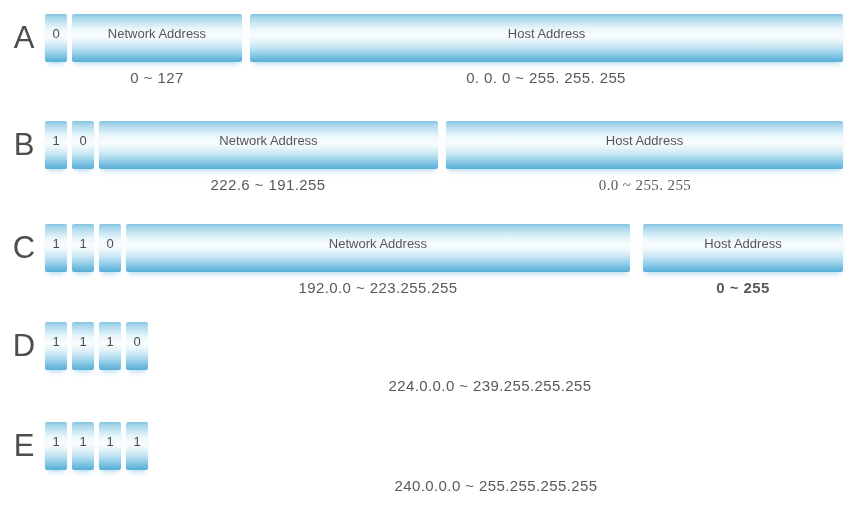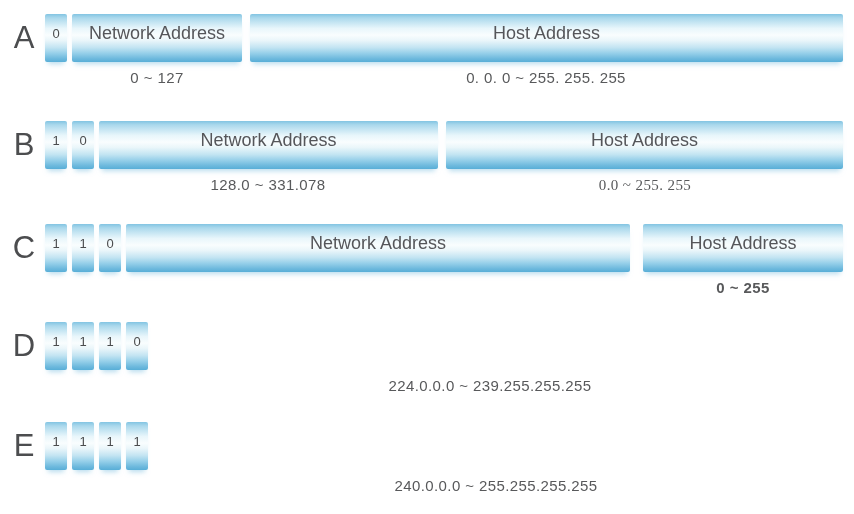--- a/index.html
+++ b/index.html
@@ -66,21 +66,21 @@
     padding-bottom: 9px;
   }
   .bit {
     width: 22px;
     margin-right: 5px;
     flex: 0 0 22px;
     font-size: 13px;
     color: #4b4c4e;
   }
   .seg {
-    font-size: 18px;
+    font-size: 13px;
     color: #55565a;
     white-space: nowrap;
   }
   .seg-a-0 { width: 170px; flex: 0 0 170px; margin-right: 8px; }
   .seg-b-0 { width: 339px; flex: 0 0 339px; margin-right: 8px; }
   .seg-c-0 { width: 504px; flex: 0 0 504px; margin-right: 13px; }
   .seg-fill { flex: 1 1 auto; }
   .seg-d { padding-right: 50px; }
 
   .range {
@@ -120,33 +120,34 @@
   </div>
 
   <div class="row row-b">
     <div class="letter">B</div>
     <div class="bar">
       <div class="cell bit">1</div>
       <div class="cell bit">0</div>
       <div class="cell seg seg-b-0">Network Address</div>
       <div class="cell seg seg-fill">Host Address</div>
     </div>
-    <div class="range r-b-0">128.0 ~ 331.078</div>
+    <div class="range r-b-0">222.6 ~ 191.255</div>
     <div class="range r-b-1">0.0 ~ 255. 255</div>
   </div>
 
   <div class="row row-c">
     <div class="letter">C</div>
     <div class="bar">
       <div class="cell bit">1</div>
       <div class="cell bit">1</div>
       <div class="cell bit">0</div>
       <div class="cell seg seg-c-0">Network Address</div>
       <div class="cell seg seg-fill">Host Address</div>
     </div>
+    <div class="range r-c-0">192.0.0 ~ 223.255.255</div>
     <div class="range r-c-1">0 ~ 255</div>
   </div>
 
   <div class="row row-d">
     <div class="letter">D</div>
     <div class="bar">
       <div class="cell bit">1</div>
       <div class="cell bit">1</div>
       <div class="cell bit">1</div>
       <div class="cell bit">0</div>

